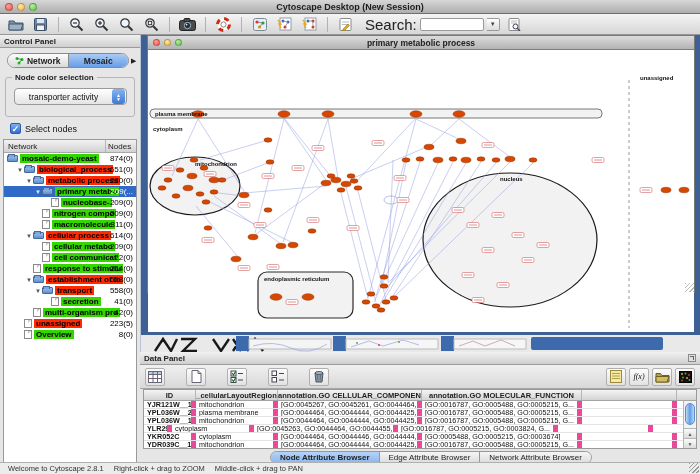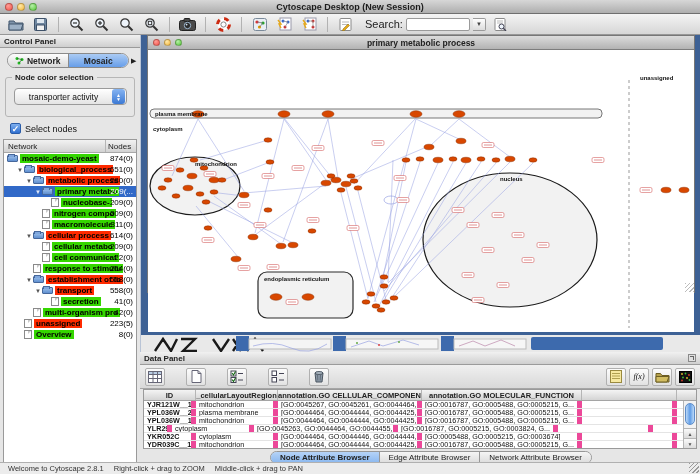--- a/index.html
+++ b/index.html
@@ -14,21 +14,21 @@
 .l-red{background:radial-gradient(circle at 35% 30%,#ff9d96,#f5544a);}
 .l-yel{background:radial-gradient(circle at 35% 30%,#ffe9a8,#f6b73c);}
 .l-grn{background:radial-gradient(circle at 35% 30%,#b6f0a8,#59c939);}
 #titlebar .title{position:absolute;left:0;right:0;text-align:center;font-weight:bold;font-size:9px;color:#1c1c1c;}
 
 
 #toolbar{left:0;top:14px;width:700px;height:21px;background:linear-gradient(#f4f4f4,#d6d6d6);border-bottom:1px solid #979797;display:flex;align-items:center;padding:0 4px;gap:2px;}
 .tbtn{width:23px;height:18px;display:flex;align-items:center;justify-content:center;}
 .tsep{width:1px;height:15px;background:#b2b2b2;margin:0 4px;}
 #search-wrap{display:flex;align-items:center;gap:3px;margin-left:6px;}
-#search-label{font-size:11px;color:#222;}
+#search-label{font-size:15px;color:#222;}
 #search-input{width:64px;height:13px;border:1px solid #9a9a9a;border-radius:2px;background:#fff;font-size:8px;padding:0 2px;}
 #search-drop{width:13px;height:13px;border:1px solid #9a9a9a;border-left:none;border-radius:0 2px 2px 0;background:linear-gradient(#fefefe,#dcdcdc);font-size:6px;display:flex;align-items:center;justify-content:center;color:#444;}
 
 
 #controlpanel{left:0;top:35px;width:164px;height:427px;background:#e6e6e6;border-right:1px solid #8f8f8f;}
 .phead{height:13px;background:linear-gradient(#f1f1f1,#cfcfcf);border-bottom:1px solid #9b9b9b;display:flex;align-items:center;justify-content:space-between;padding:0 4px;}
 .phead .ptitle{font-weight:bold;font-size:8px;color:#222;}
 .float-ic{width:8px;height:8px;border:1px solid #8a8a8a;background:#e0e0e0;position:relative;}
 .float-ic:after{content:"";position:absolute;right:1px;top:1px;width:3px;height:3px;border-top:1px solid #666;border-right:1px solid #666;}
 #cp-tabs{position:absolute;left:7px;top:18px;width:122px;height:15px;border:1px solid #8a8a8a;border-radius:8px;display:flex;overflow:hidden;background:#fff;}

